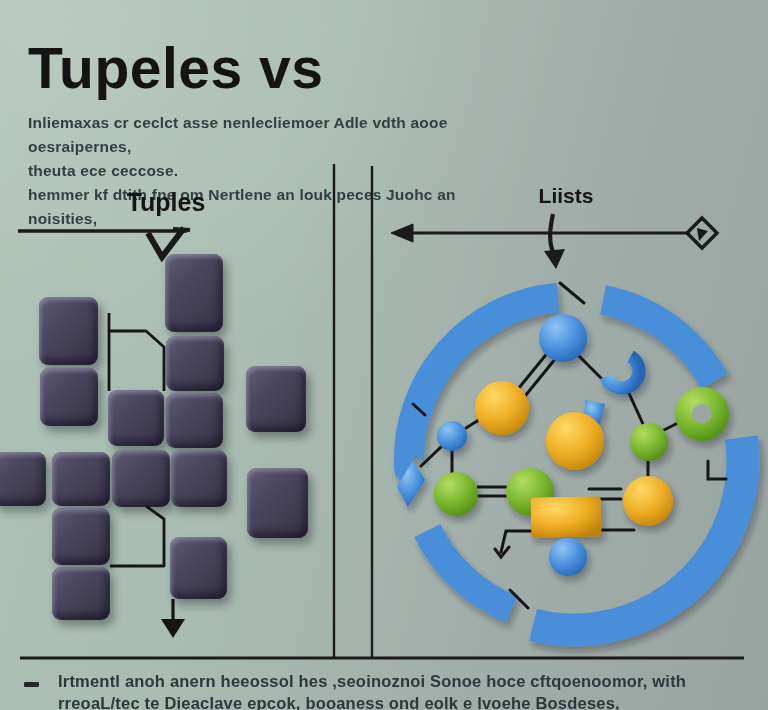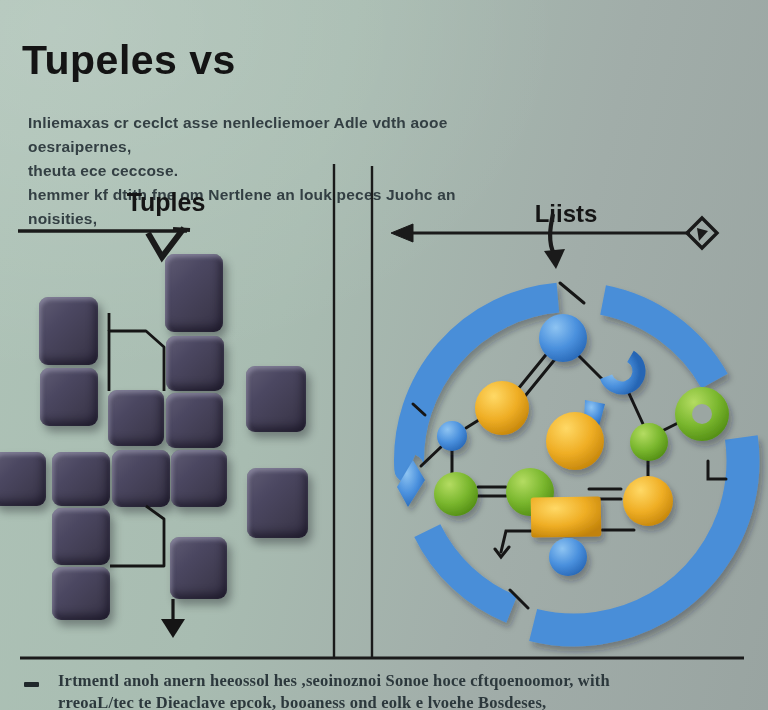--- a/index.html
+++ b/index.html
@@ -9,47 +9,47 @@
   }
   html,body{margin:0;padding:0;background:#777;}
   .canvas{
     position:relative;width:768px;height:710px;overflow:hidden;
     font-family:"Liberation Sans", sans-serif;
     background:
       radial-gradient(120% 90% at 8% 4%, rgba(255,255,255,.14), rgba(255,255,255,0) 55%),
       linear-gradient(104deg, var(--background_left) 0%, #a8bcb1 38%, #a1ada9 68%, var(--background_right) 100%);
   }
   .title{
-    position:absolute;left:22px;top:40px;font-size:41px;font-weight:800;
+    position:absolute;left:28px;top:40px;font-size:57px;font-weight:800;
     color:#141414;letter-spacing:.5px;line-height:1;
   }
   .subtitle{
     position:absolute;left:28px;top:111px;width:500px;font-size:15.5px;font-weight:600;
     color:var(--text_soft);line-height:24px;letter-spacing:.2px;filter:blur(.4px);
   }
   .col-head{position:absolute;font-weight:800;color:#151515;white-space:nowrap;}
   .col-head.tuples{left:166px;top:188px;transform:translateX(-50%);font-size:25px;}
-  .col-head.lists{left:566px;top:200px;transform:translateX(-50%);font-size:24px;}
+  .col-head.lists{left:566px;top:184px;transform:translateX(-50%);font-size:21px;}
   .cube{
     position:absolute;border-radius:9px;
     background:linear-gradient(135deg,#605c74 0%,#4b4761 35%,#403c51 70%,#343044 100%);
     box-shadow:
       inset 2px 3px 4px rgba(178,175,200,.5),
       inset -3px -5px 8px rgba(12,10,24,.55),
       4px 6px 9px rgba(25,30,35,.38);
   }
   .overlay{position:absolute;left:0;top:0;}
   .ink{stroke:var(--ink);}
   .conn{stroke:var(--connector);}
   .footer-bullet{position:absolute;left:24px;top:682px;width:15px;height:4.5px;background:#20282b;border-radius:1px;}
   .footer-text{
     position:absolute;left:58px;top:670px;width:690px;font-size:16.5px;font-weight:600;
     color:#2c383c;line-height:22px;letter-spacing:.2px;filter:blur(.4px);
   }
-  .ft-line{display:block;font-family:Liberation Serif, serif;}
+  .ft-line{display:block;}
   .sub-line{display:block;}
 </style>
 </head>
 <body>
 
 <div class="canvas">
 
   <div class="title">Tupeles vs</div>
 
   <div class="subtitle">

